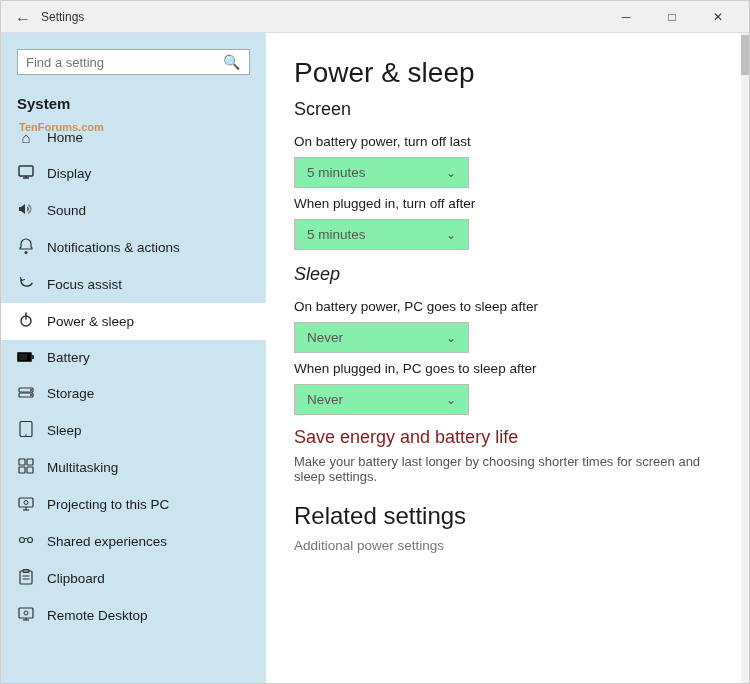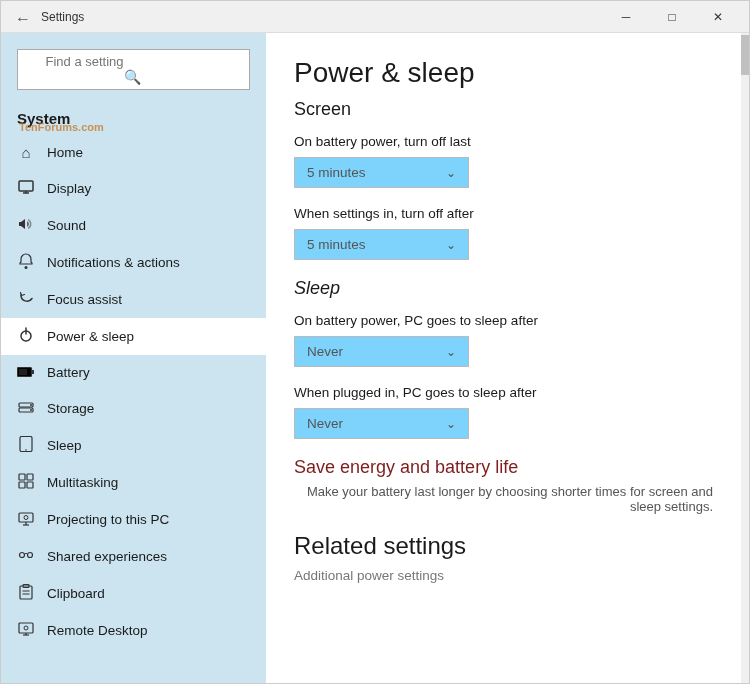--- a/index.html
+++ b/index.html
@@ -73,21 +73,20 @@
     .sidebar-header {
       padding: 16px 16px 8px 16px;
     }
     .sidebar-search {
       display: flex;
       align-items: center;
       background: #fff;
       border: 1px solid #aaa;
       padding: 4px 8px;
       margin-bottom: 12px;
-      flex-direction: column;
     }
     .sidebar-search input {
       border: none;
       outline: none;
       flex: 1;
       font-size: 13px;
       background: transparent;
       color: #333;
     }
     .search-icon-span {
@@ -144,44 +143,43 @@
     }
     .setting-label {
       font-size: 13.5px;
       color: #1a1a1a;
       margin-bottom: 8px;
     }
     .dropdown {
       display: flex;
       align-items: center;
       justify-content: space-between;
-      background: #7dd3fc;
+      background: #86efac;
       border: 1px solid #bbb;
       padding: 7px 12px;
       width: 175px;
       cursor: pointer;
-      margin-bottom: 18px;
+      margin-bottom: 8px;
       color: #555;
       font-size: 13.5px;
     }
     .dropdown-arrow {
       font-size: 12px;
       color: #555;
     }
     .save-energy-title {
       font-size: 18px;
       font-weight: 400;
       color: #7f1d1d;
       margin-bottom: 6px;
     }
     .save-energy-desc {
       font-size: 13px;
       color: #555;
       margin-bottom: 18px;
-      text-align: right;
     }
     .related-title {
       font-size: 24px;
       font-weight: 400;
       color: #1a1a1a;
       margin-bottom: 8px;
     }
     .related-link {
       font-size: 13.5px;
       color: #777;
@@ -375,21 +373,21 @@
 
     <div class="main-content">
       <h1 class="main-title">Power &amp; sleep</h1>
 
       <h2 class="section-title">Screen</h2>
       <p class="setting-label">On battery power, turn off last</p>
       <div class="dropdown">
         <span>5 minutes</span>
         <span class="dropdown-arrow">⌄</span>
       </div>
-      <p class="setting-label">When settings in, turn off after</p>
+      <p class="setting-label">When plugged in, turn off after</p>
       <div class="dropdown">
         <span>5 minutes</span>
         <span class="dropdown-arrow">⌄</span>
       </div>
 
       <h2 class="section-title" style="margin-top:14px;font-style:italic;">Sleep</h2>
       <p class="setting-label">On battery power, PC goes to sleep after</p>
       <div class="dropdown">
         <span>Never</span>
         <span class="dropdown-arrow">⌄</span>

